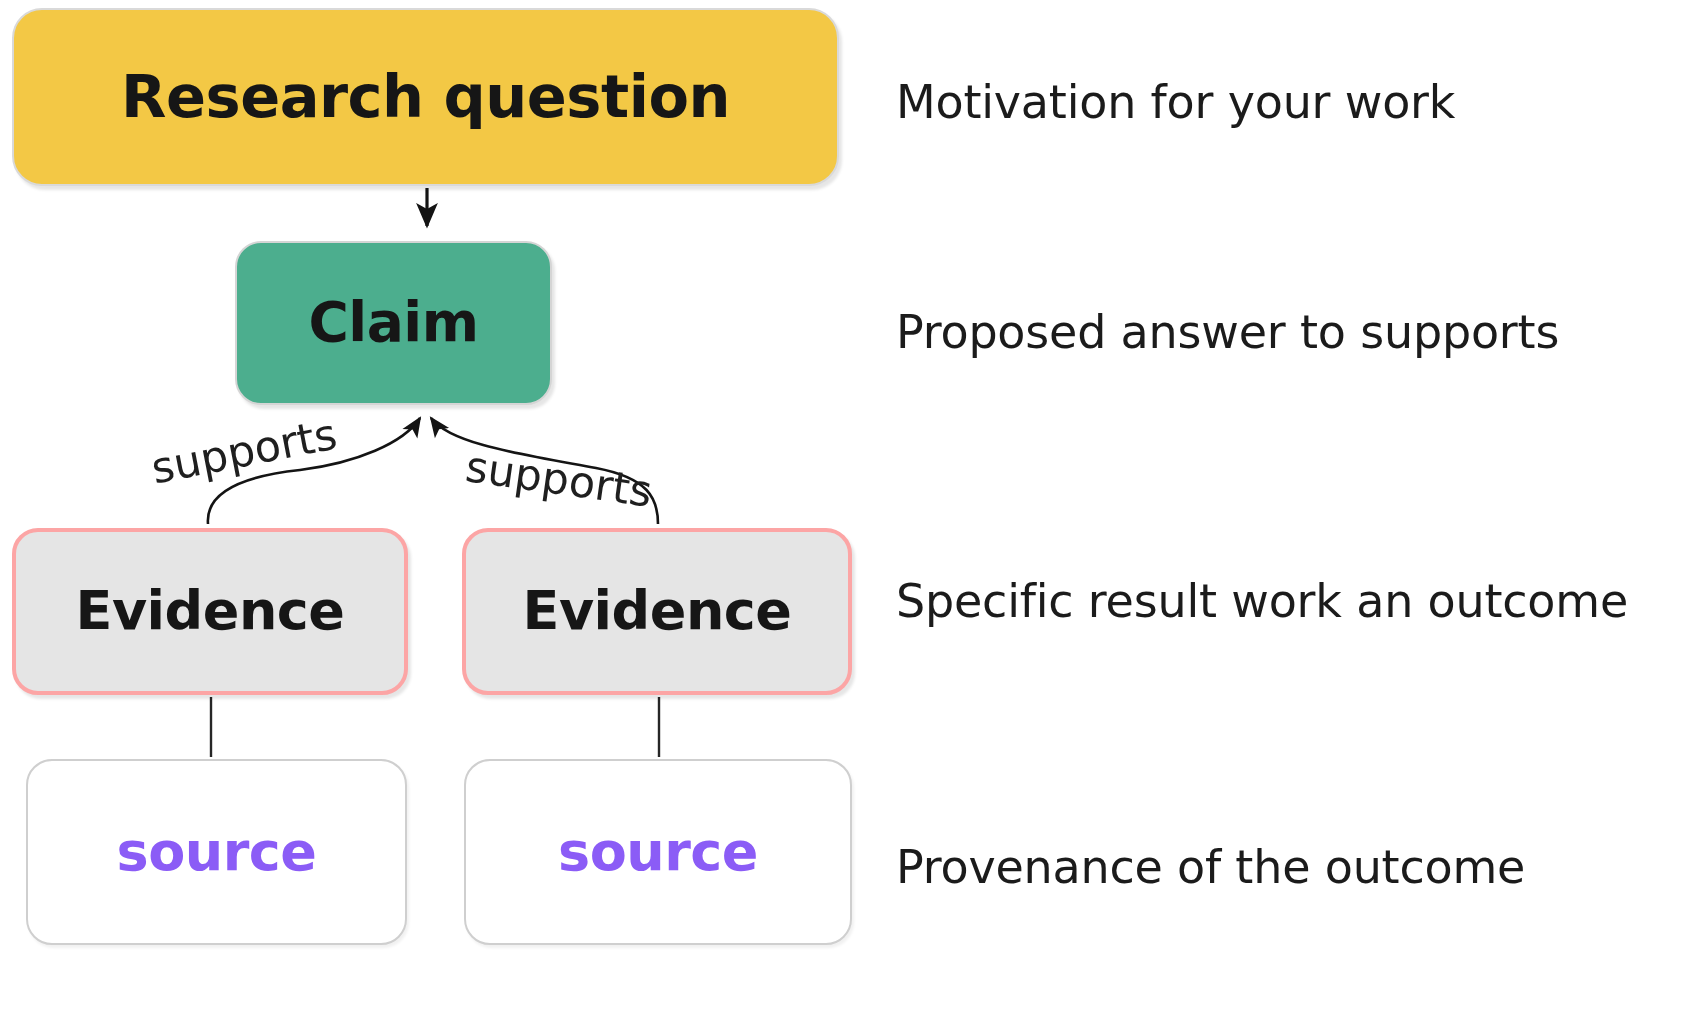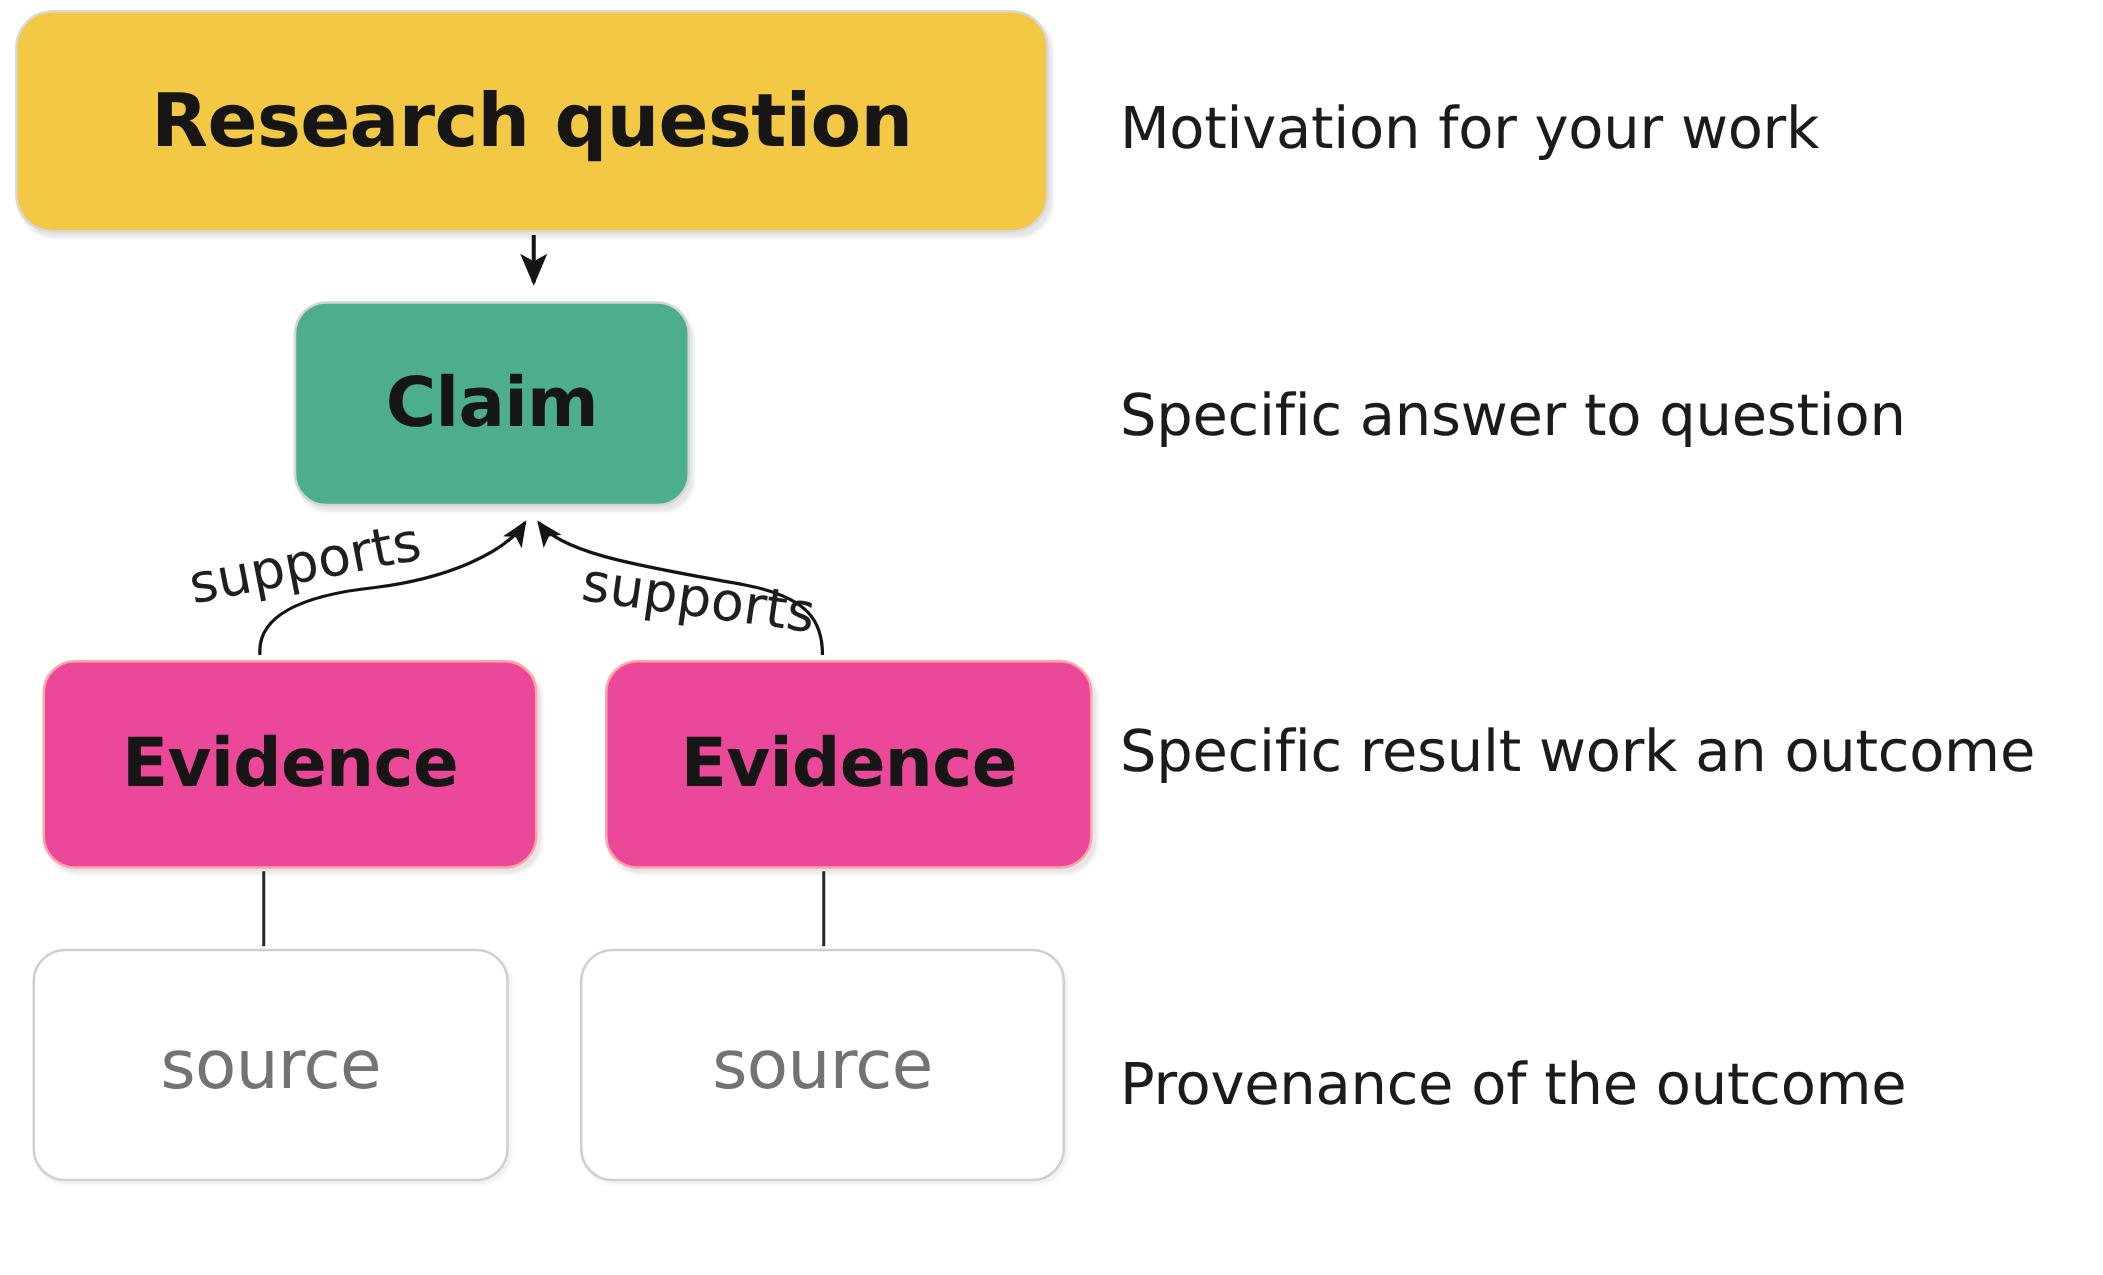--- a/index.html
+++ b/index.html
@@ -63,25 +63,24 @@
   #node-claim .node-label {
     font-size: 55px;
     font-weight: 700;
     color: #161616;
   }
 
   
   .node-evidence {
     top: 528px;
     height: 167px;
-    background: #ec4899;
-    border: 2px solid #fca5a5;
+    background: #e5e5e5;
+    border: 4px solid #fca5a5;
     box-shadow: 3px 4px 3px rgba(0,0,0,0.10);
     border-radius: 26px;
-    margin-left: 22px;
   }
   #node-evidence-1 { left: 12px; width: 396px; }
   #node-evidence-2 { left: 462px; width: 390px; }
   .node-evidence .node-label {
     font-size: 54px;
     font-weight: 700;
     color: #161616;
   }
 
   
@@ -90,22 +89,22 @@
     height: 186px;
     background: #ffffff;
     border: 2px solid #cfcfcf;
     box-shadow: 2px 3px 3px rgba(0,0,0,0.06);
     border-radius: 26px;
   }
   #node-source-1 { left: 26px; width: 381px; }
   #node-source-2 { left: 464px; width: 388px; }
   .node-source .node-label {
     font-size: 54px;
-    font-weight: 400;
-    color: #737373;
+    font-weight: 700;
+    color: #8b5cf6;
   }
 
   
   #edges {
     position: absolute;
     left: 0;
     top: 0;
     width: 1682px;
     height: 1020px;
     z-index: 2;
@@ -207,19 +206,19 @@
   <div class="node node-source" id="node-source-2">
     <span class="node-label">source</span>
   </div>
 
   <div class="edge-label" id="edge-label-supports-1">supports</div>
 
   <div class="edge-label" id="edge-label-supports-2">supports</div>
 
   <div class="annotation" id="annotation-0">Motivation for your work</div>
 
-  <div class="annotation" id="annotation-1">Specific answer to question</div>
+  <div class="annotation" id="annotation-1">Proposed answer to supports</div>
 
   <div class="annotation" id="annotation-2">Specific result work an outcome</div>
 
   <div class="annotation" id="annotation-3">Provenance of the outcome</div>
 
 </div>
 
 </body></html>

